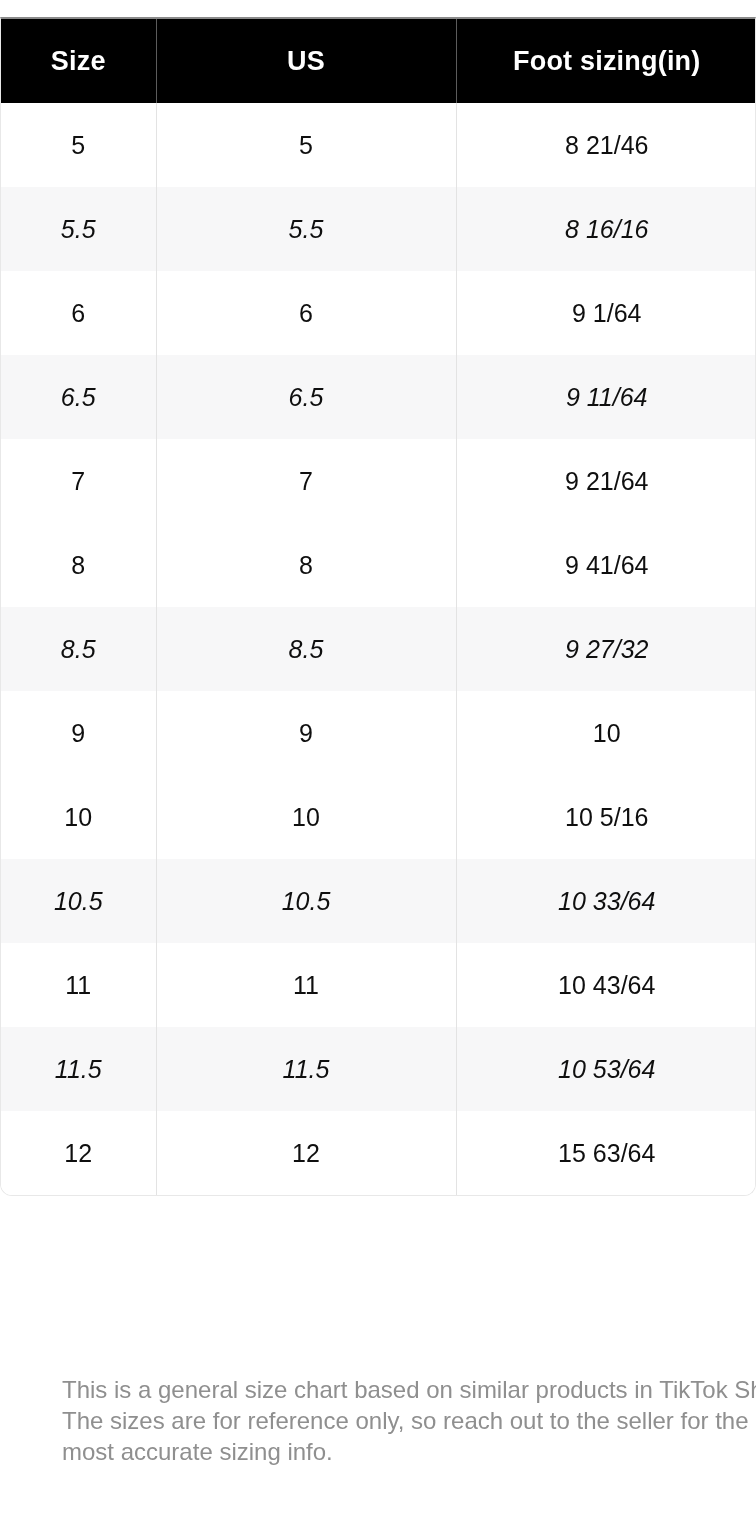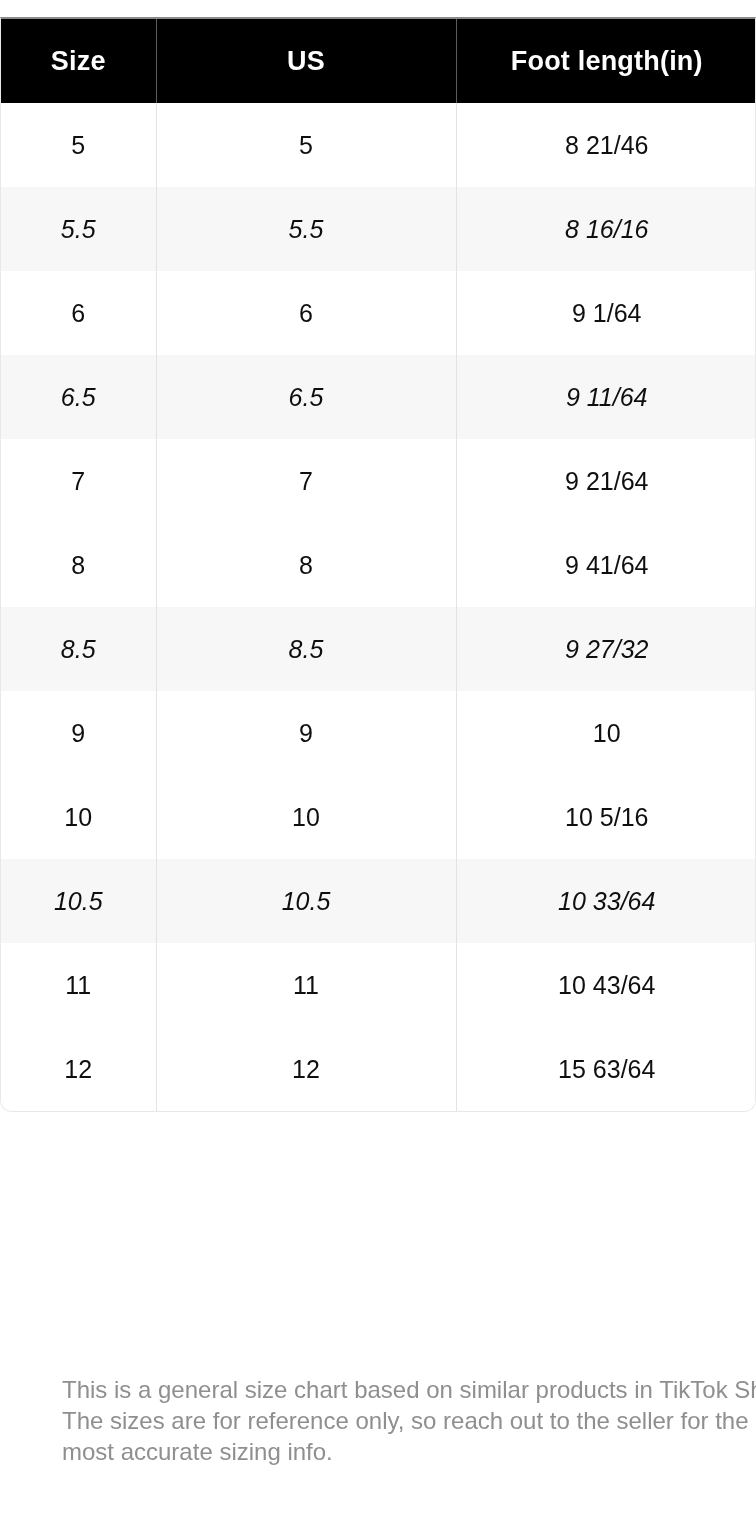--- a/index.html
+++ b/index.html
@@ -107,21 +107,21 @@
     <table class="chart-table">
       <colgroup>
         <col class="col-size">
         <col class="col-us">
         <col class="col-len">
       </colgroup>
       <thead>
         <tr class="header-row">
           <th>Size</th>
           <th>US</th>
-          <th>Foot length(in)</th>
+          <th>Foot sizing(in)</th>
         </tr>
       </thead>
       <tbody id="chart-body">
         <tr class="row-even">
           <td>5</td>
           <td>5</td>
           <td>8 21/46</td>
         </tr>
         <tr class="row-odd">
           <td>5.5</td>
@@ -166,20 +166,25 @@
         <tr class="row-odd">
           <td>10.5</td>
           <td>10.5</td>
           <td>10 33/64</td>
         </tr>
         <tr class="row-even">
           <td>11</td>
           <td>11</td>
           <td>10 43/64</td>
         </tr>
+        <tr class="row-odd">
+          <td>11.5</td>
+          <td>11.5</td>
+          <td>10 53/64</td>
+        </tr>
         <tr class="row-even">
           <td>12</td>
           <td>12</td>
           <td>15 63/64</td>
         </tr>
       </tbody>
     </table>
   </div>
 
   <div class="chart-note">This is a general size chart based on similar products in TikTok Shop. The sizes are for reference only, so reach out to the seller for the most accurate sizing info.</div>

